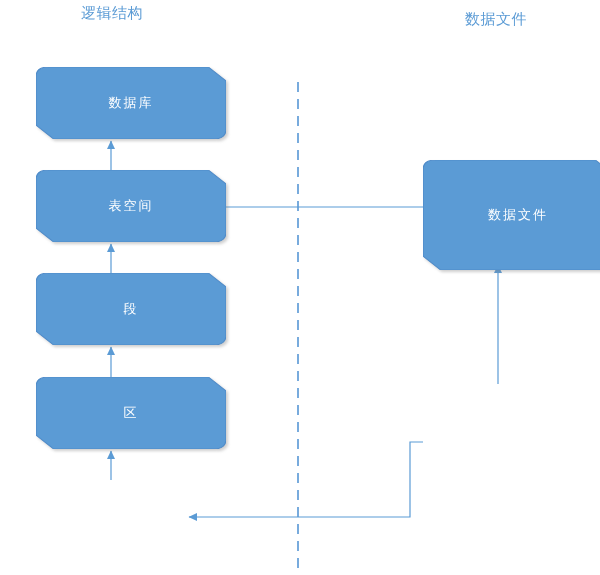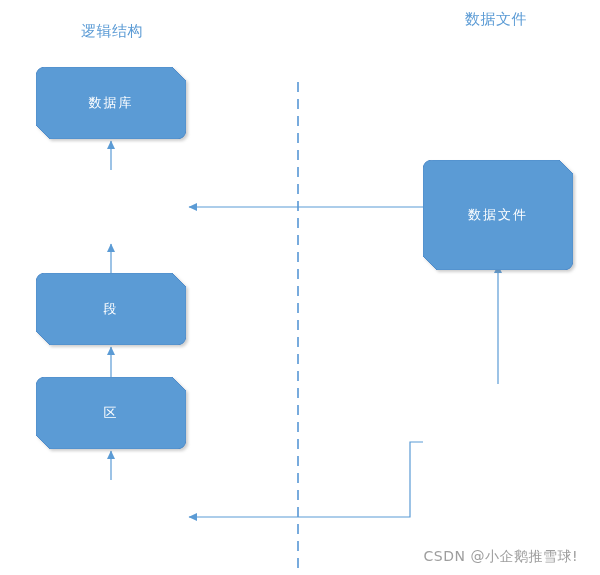--- a/index.html
+++ b/index.html
@@ -15,41 +15,41 @@
   }
 
   .section-title {
     position: absolute;
     transform: translateX(-50%);
     font-size: 15px;
     letter-spacing: 0.5px;
     color: var(--title-text, #5b9bd5);
     white-space: nowrap;
   }
-  #title-logical  { left: 112px; top: 22px; }
+  #title-logical  { left: 112px; top: 4px; }
   #title-physical { left: 496px; top: 10px; }
 
   #connectors {
     position: absolute;
     left: 0; top: 0;
     width: 600px; height: 575px;
   }
   .edge {
     stroke: var(--connector, #5b9bd5);
     stroke-width: 1.2;
     fill: none;
   }
   .divider {
     stroke: var(--divider, #78abdd);
     stroke-width: 2;
     stroke-dasharray: 10 7;
     fill: none;
   }
 
-  .node { position: absolute; width: 150px; }
+  .node { position: absolute; width: 150px; padding-left: 40px; }
   .node .shape {
     position: absolute;
     left: 0; top: 0;
     width: 100%; height: 100%;
     filter: drop-shadow(2px 2px 1.5px rgba(125,125,125,0.38));
   }
   .node .shape path {
     fill: var(--node-fill, #5b9bd5);
     stroke: var(--node-border, #4f8bc9);
     stroke-width: 1;
@@ -105,20 +105,26 @@
     <path class="edge" d="M423,442 H410 V517 H189" marker-end="url(#arrow)"></path>
   </svg>
 
   <div class="node h72" style="left:36px; top:67px;">
     <svg class="shape" viewBox="0 0 150 72" preserveAspectRatio="none">
       <path d="M10,0 H136 L150,14 V62 Q150,72 140,72 H14 L0,58 V10 Q0,0 10,0 Z"></path>
     </svg>
     <span class="label">数据库</span>
   </div>
 
+  <div class="node h72" style="left:36px; top:170px;">
+    <svg class="shape" viewBox="0 0 150 72" preserveAspectRatio="none">
+      <path d="M10,0 H136 L150,14 V62 Q150,72 140,72 H14 L0,58 V10 Q0,0 10,0 Z"></path>
+    </svg>
+    <span class="label">表空间</span>
+  </div>
 
   <div class="node h72" style="left:36px; top:273px;">
     <svg class="shape" viewBox="0 0 150 72" preserveAspectRatio="none">
       <path d="M10,0 H136 L150,14 V62 Q150,72 140,72 H14 L0,58 V10 Q0,0 10,0 Z"></path>
     </svg>
     <span class="label">段</span>
   </div>
 
   <div class="node h72" style="left:36px; top:377px;">
     <svg class="shape" viewBox="0 0 150 72" preserveAspectRatio="none">
@@ -129,15 +135,14 @@
 
 
   <div class="node h110" style="left:423px; top:160px;">
     <svg class="shape" viewBox="0 0 150 110" preserveAspectRatio="none">
       <path d="M10,0 H136 L150,14 V100 Q150,110 140,110 H14 L0,96 V10 Q0,0 10,0 Z"></path>
     </svg>
     <span class="label">数据文件</span>
   </div>
 
 
-  <div id="watermark">CSDN @小企鹅推雪球!</div>
 
 </div>
 
 </body></html>

